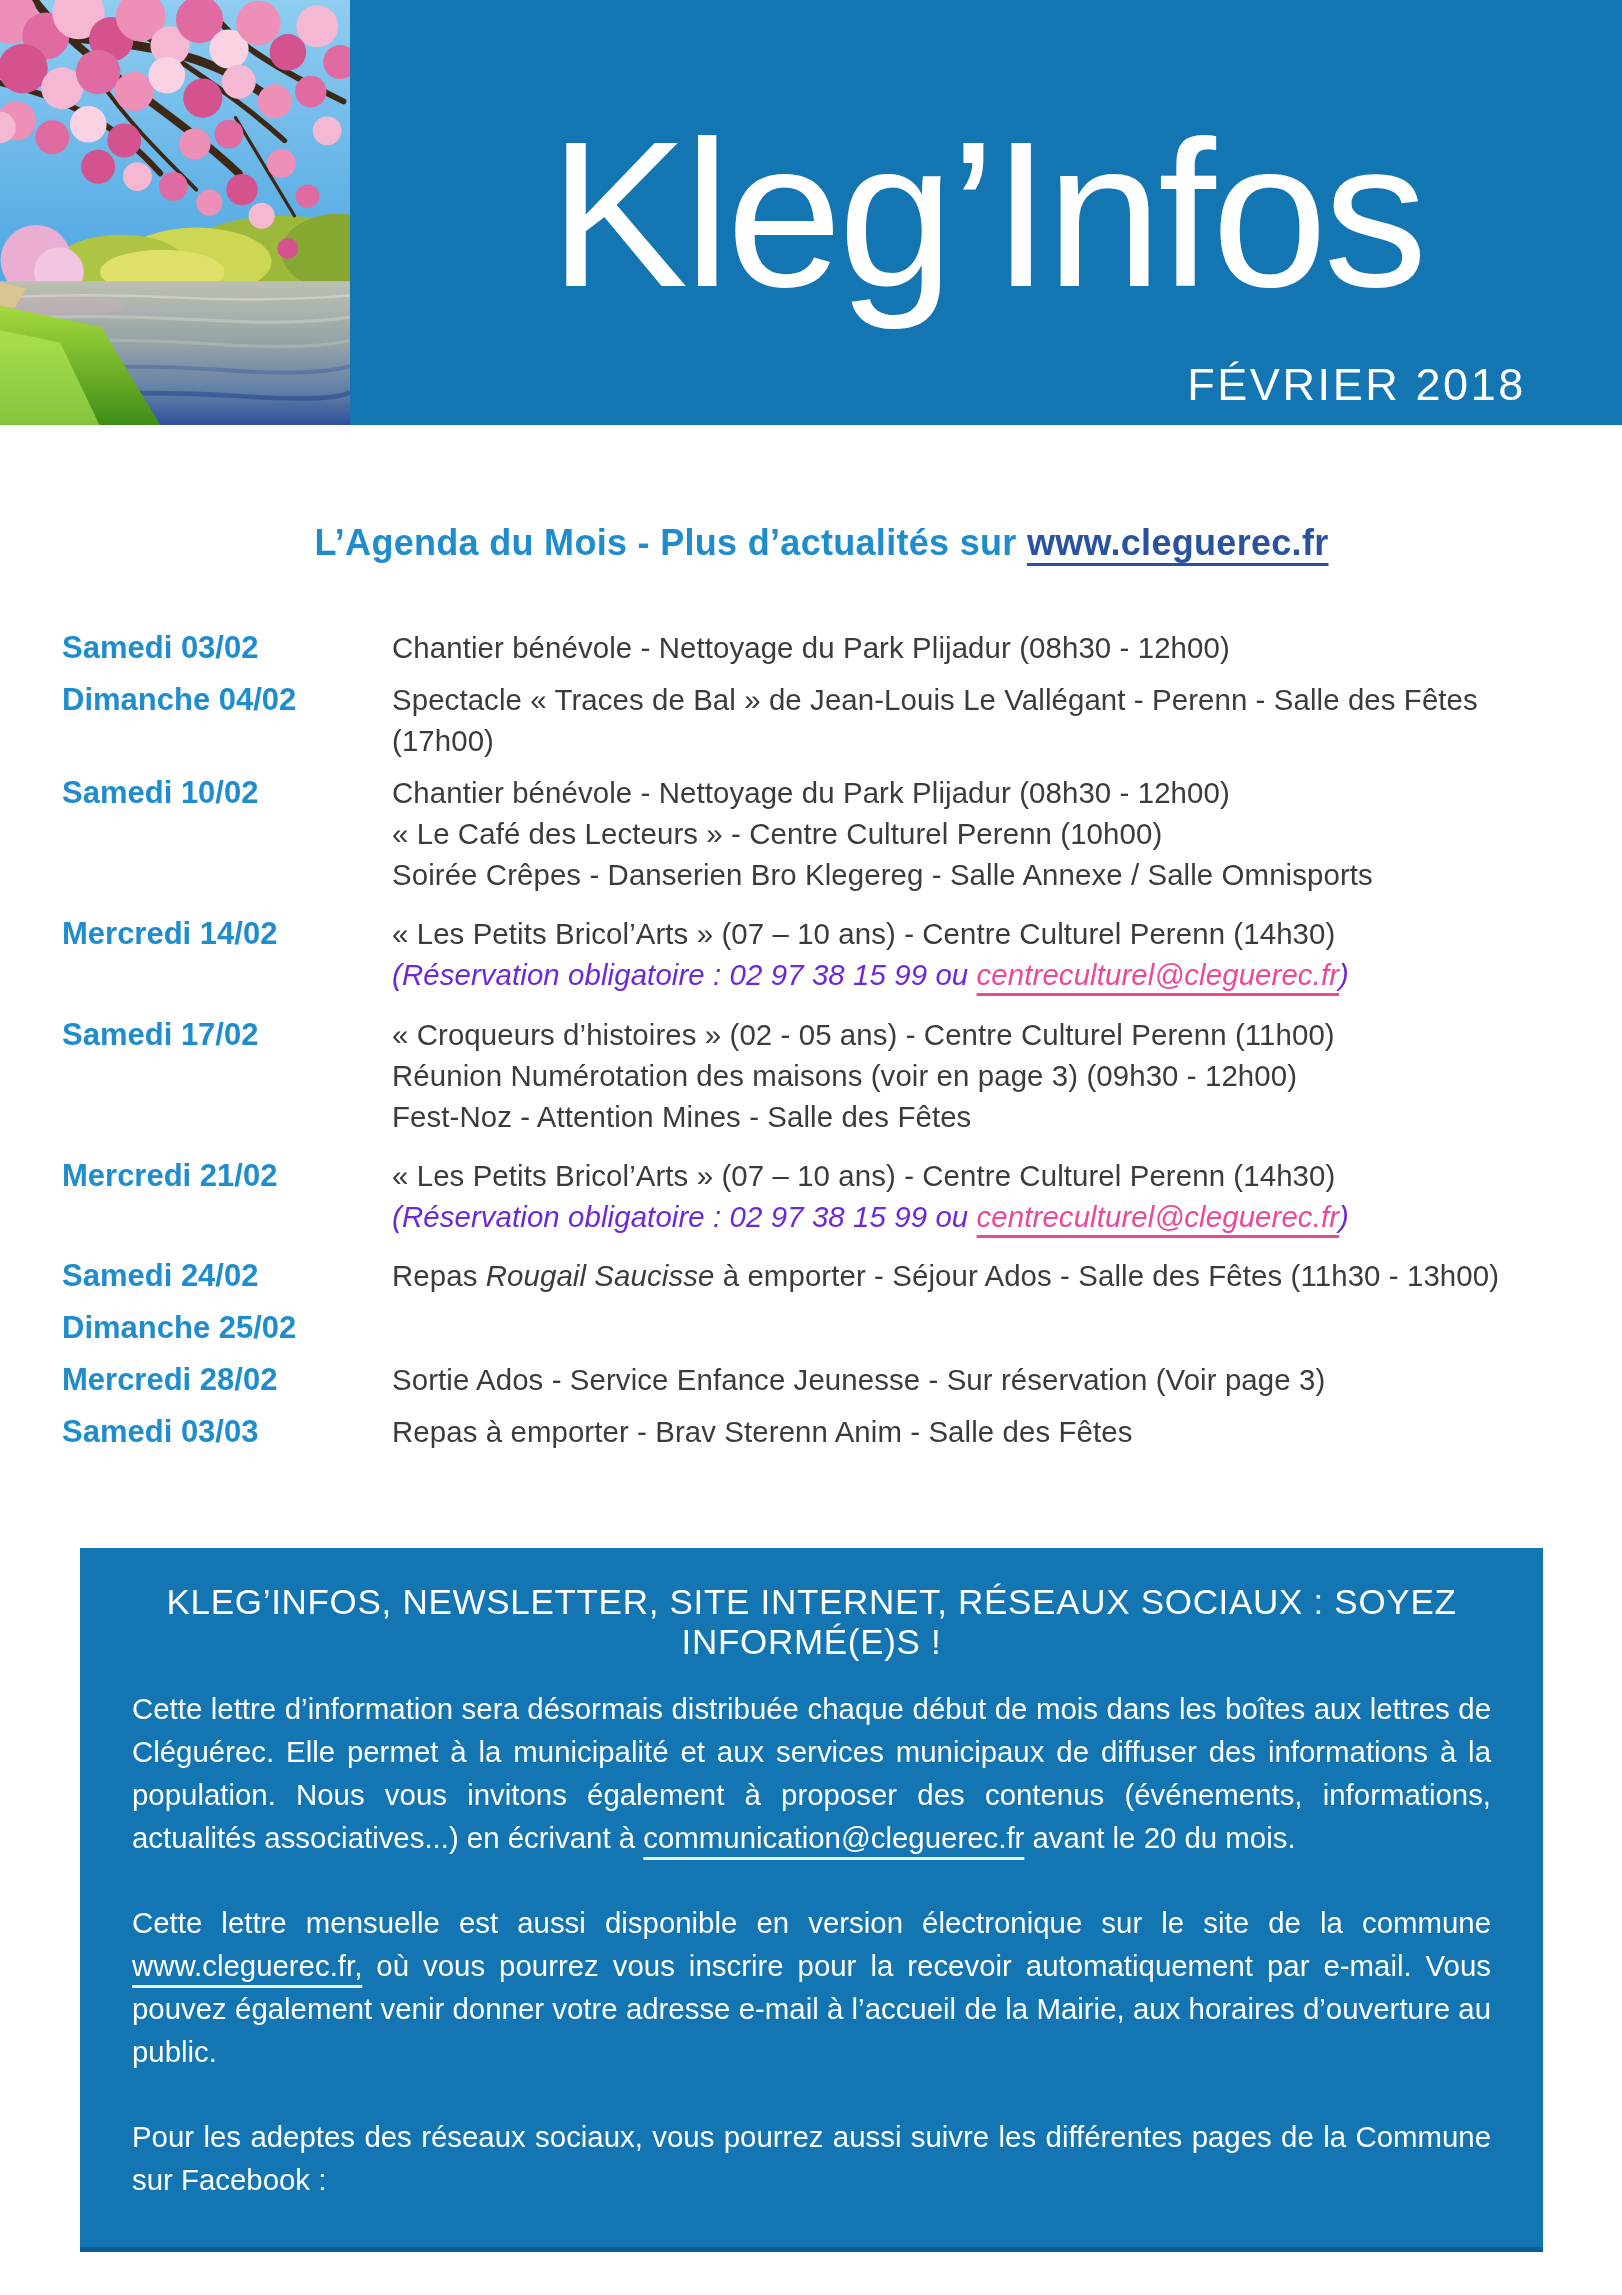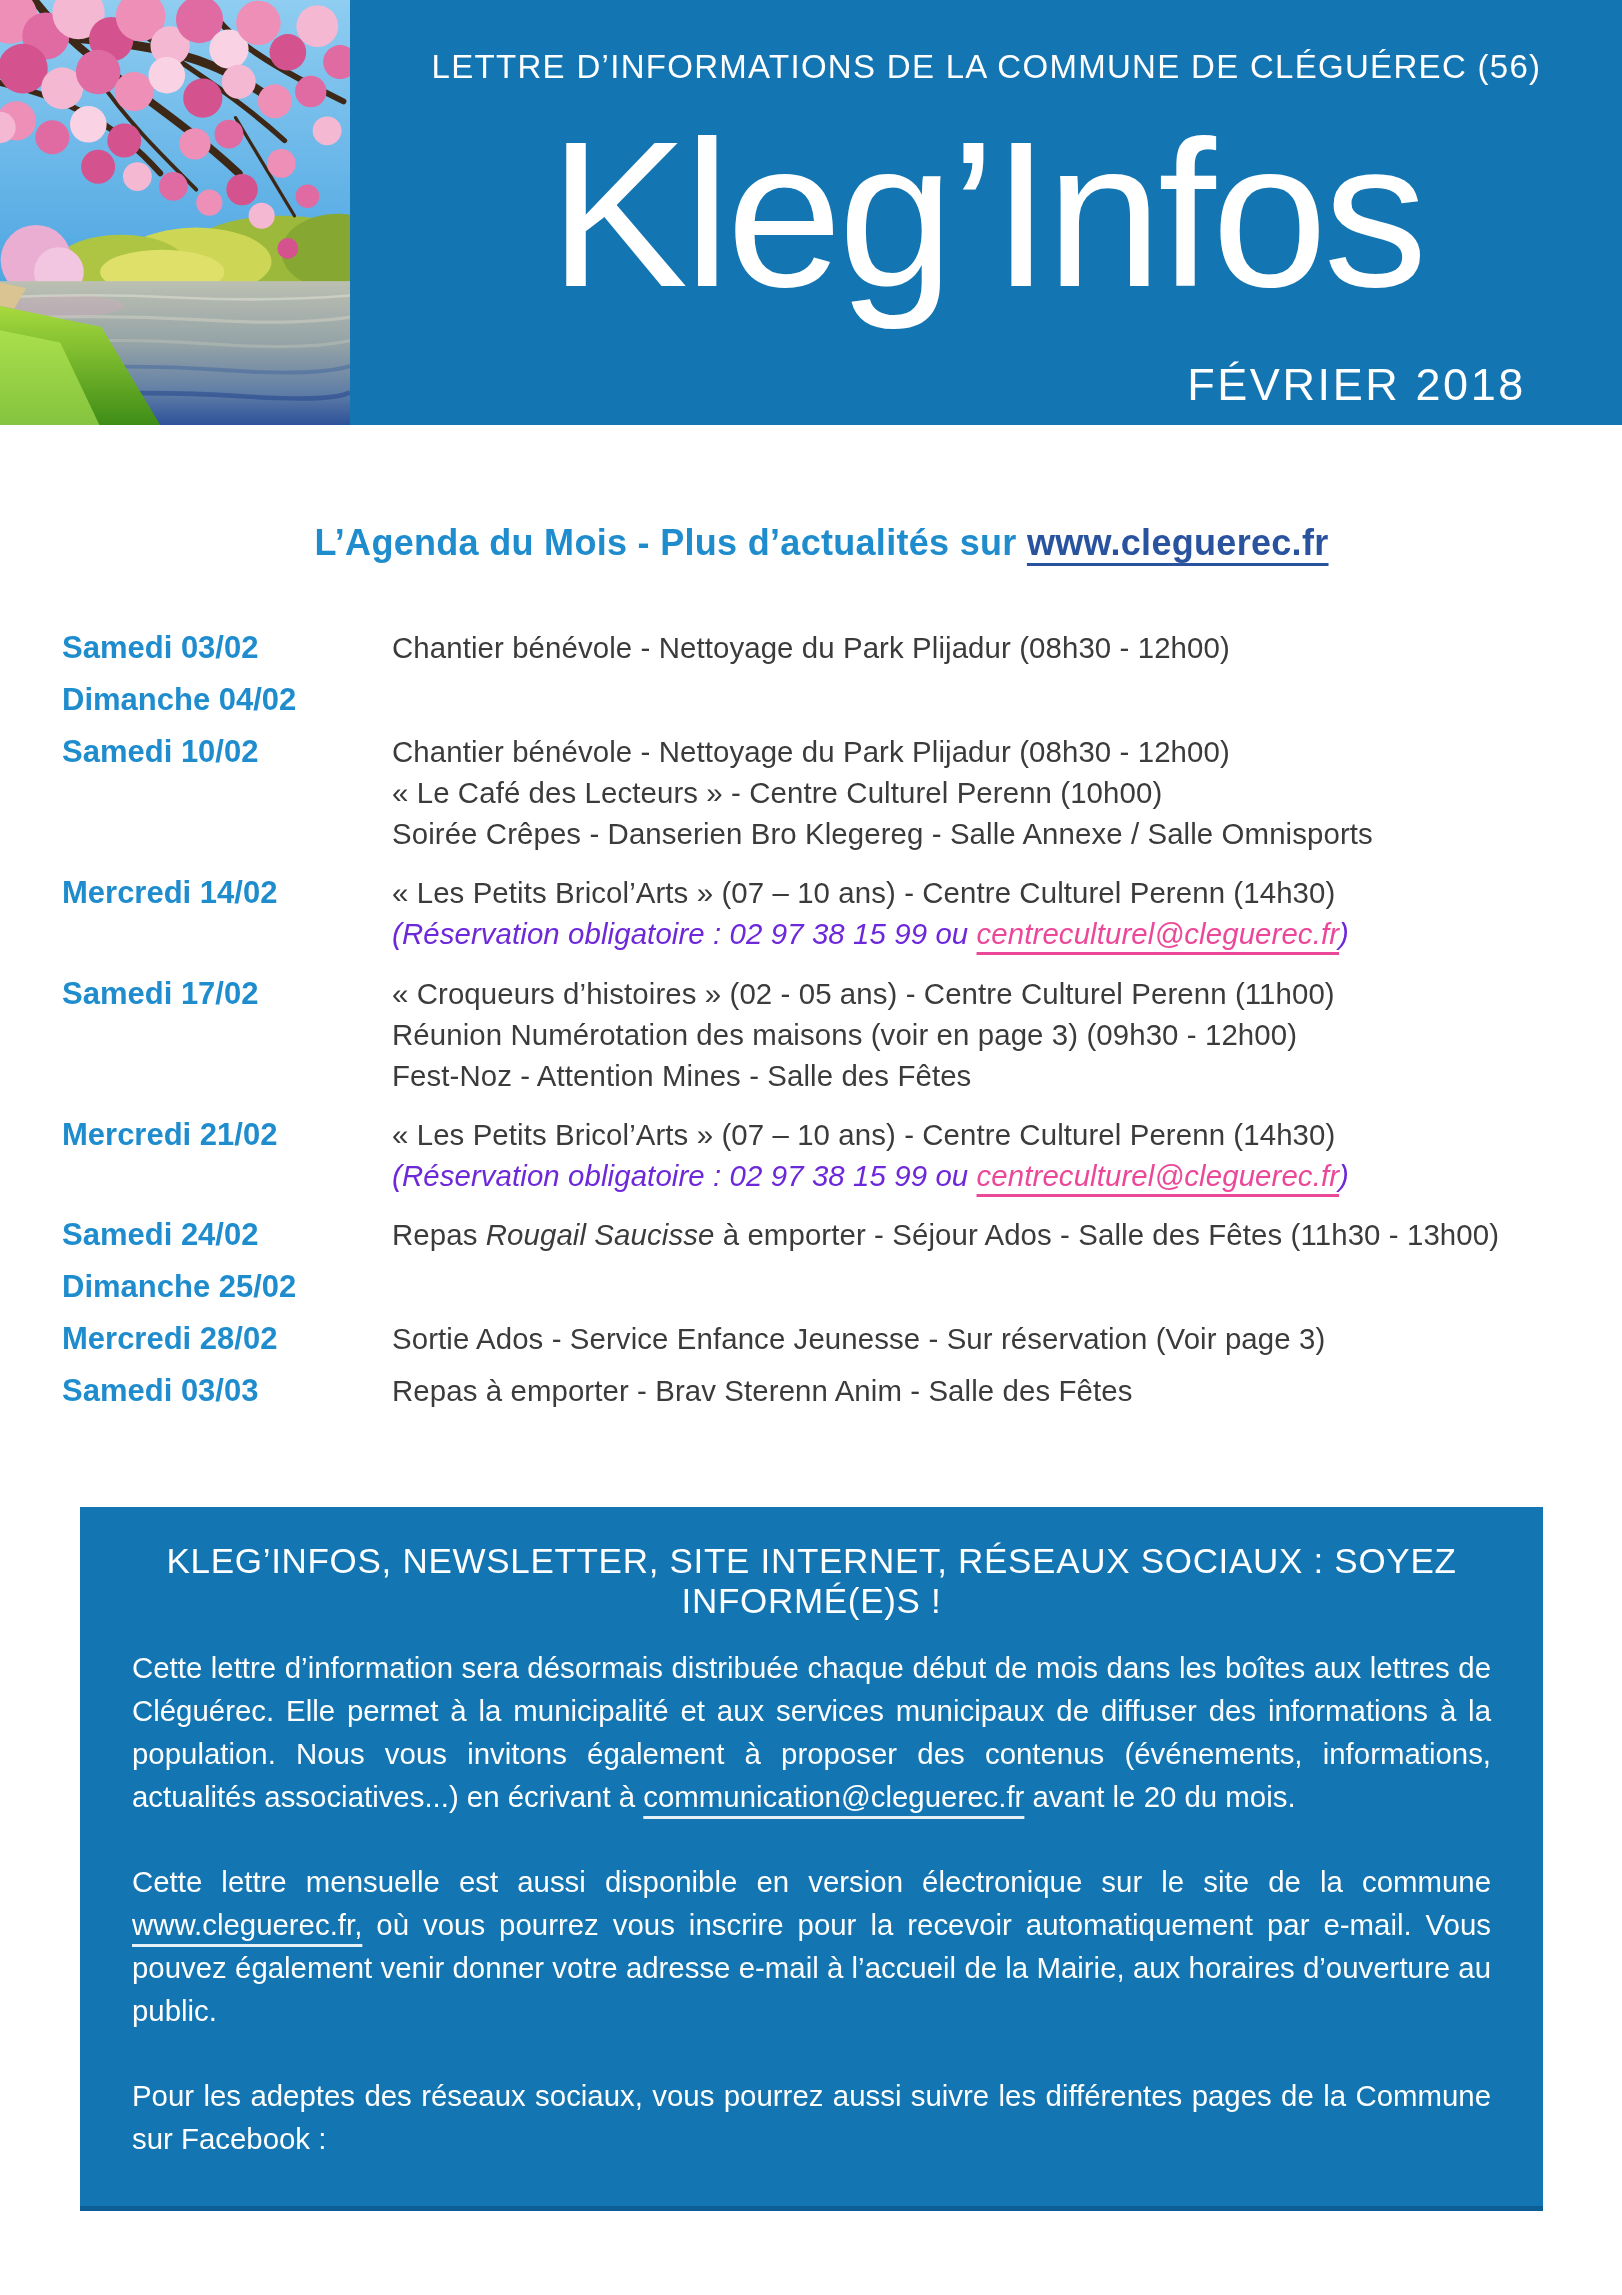--- a/index.html
+++ b/index.html
@@ -153,39 +153,41 @@
           <circle cx="320" cy="310" r="20" fill="#ee8fb8"></circle>
         <circle cx="370" cy="290" r="24" fill="#d4538e"></circle>
           <circle cx="400" cy="330" r="20" fill="#f5b8d2"></circle>
         <circle cx="430" cy="250" r="22" fill="#ee8fb8"></circle>
           <circle cx="470" cy="300" r="18" fill="#e06ba2"></circle>
         <circle cx="500" cy="200" r="22" fill="#f5b8d2"></circle>
           <circle cx="440" cy="380" r="16" fill="#d4538e"></circle>
       </g>
     </svg>
     <div class="banner">
-      <div class="banner-subtitle">LETTRE D’INFORMATIONS DE LA COMMUNE DE CLÉGUÉREC (56)</div>
       <div class="banner-title">Kleg’Infos</div>
       <div class="banner-issue">FÉVRIER  2018</div>
     </div>
   </div>
 
   <div class="agenda-heading">
     <span>L’Agenda du Mois - Plus d’actualités sur </span><span class="hlink">www.cleguerec.fr</span>
   </div>
 
   <div class="agenda">
       <div class="row">
         <div class="date">Samedi 03/02</div>
         <div class="lines">
           <div><span>Chantier bénévole - Nettoyage du Park Plijadur (08h30 - 12h00)</span></div>
         </div>
       </div>
       <div class="row">
         <div class="date">Dimanche 04/02</div>
+        <div class="lines">
+          <div><span>Spectacle « Traces de Bal » de Jean-Louis Le Vallégant - Perenn - Salle des Fêtes (17h00)</span></div>
+        </div>
       </div>
       <div class="row">
         <div class="date">Samedi 10/02</div>
         <div class="lines">
           <div><span>Chantier bénévole - Nettoyage du Park Plijadur (08h30 - 12h00)</span></div>
           <div><span>« Le Café des Lecteurs » - Centre Culturel Perenn (10h00)</span></div>
           <div><span>Soirée Crêpes - Danserien Bro Klegereg - Salle Annexe / Salle Omnisports</span></div>
         </div>
       </div>
       <div class="row gap-top">

